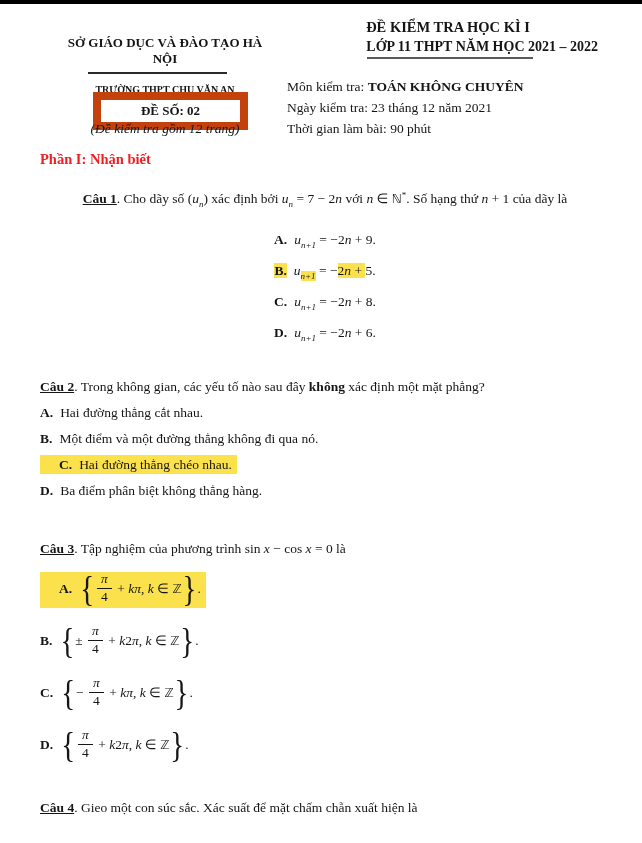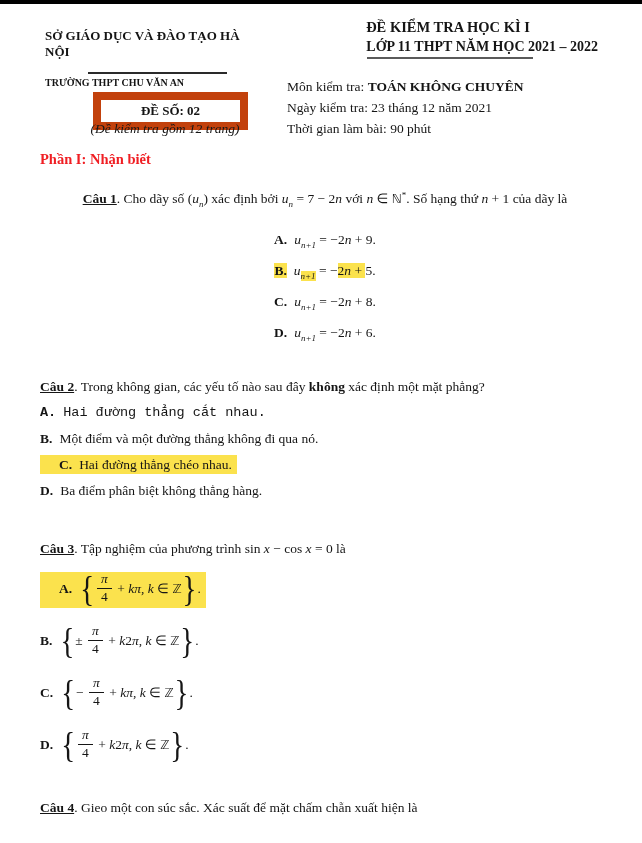--- a/index.html
+++ b/index.html
@@ -9,21 +9,21 @@
     --topbar:#000000;
   }
   html,body{margin:0;padding:0;background:#ffffff;}
   .page{
     position:relative;width:642px;height:843px;background:#ffffff;
     font-family:"Liberation Serif",serif;color:var(--ink);overflow:hidden;
   }
   .topbar{position:absolute;left:0;top:0;width:642px;height:4px;background:var(--topbar);}
 
   
-  .h-left{position:absolute;left:45px;top:28px;width:240px;}
+  .h-left{position:absolute;left:45px;top:35px;width:240px;text-align:center;}
   .h-left .org{font-weight:bold;font-size:13px;line-height:16px;}
   .h-left .school{font-weight:bold;font-size:10px;line-height:16px;margin-top:15px;}
   .rule-school{position:absolute;left:88px;top:72px;width:139px;height:2px;background:#2a2a2a;}
   .deso-box{
     position:absolute;left:93px;top:92px;width:139px;height:22px;
     border:8px solid #c2410c;text-align:center;font-weight:bold;font-size:13px;line-height:22px;
   }
   .deso-note{position:absolute;left:45px;top:121px;width:240px;text-align:center;font-style:italic;font-size:13.5px;}
 
   
@@ -37,21 +37,21 @@
 
   .section-title{position:absolute;left:40px;top:151px;font-weight:bold;font-size:14.5px;color:var(--red);}
 
   
   #questions{position:absolute;left:40px;top:177px;width:570px;font-size:13.5px;}
   .stem{line-height:24px;}
   .qlabel{font-weight:bold;text-decoration:underline;}
   .opt{line-height:20px;height:20px;white-space:nowrap;}
   .optlabel{font-weight:bold;margin-right:7px;}
   .q1{margin-top:6px;text-align:center;}  .q1 .opt{margin-top:11px;}  .q1 .stem + .opt{margin-top:14px;}
-  .q2{margin-top:32px;} .q2 .opt{margin-top:6px;}   .q2 .stem + .opt{margin-top:4px;font-family:Liberation Mono, monospace;}
+  .q2{margin-top:32px;} .q2 .opt{margin-top:6px;}   .q2 .stem + .opt{margin-top:4px;}
   .q3{margin-top:36px;}
   .q4{margin-top:27px;}
   .q.tall .opt{height:46px;display:flex;align-items:center;margin-top:6px;line-height:normal;}
 
   .it{font-style:italic;}
   .bd{font-weight:bold;text-align:right;}
   .sub{font-size:9px;vertical-align:-4px;}
   .sup{font-size:9px;vertical-align:5px;}
   .bb{font-family:"DejaVu Sans",sans-serif;font-size:12.5px;}
   .hl{background:var(--hl);}

